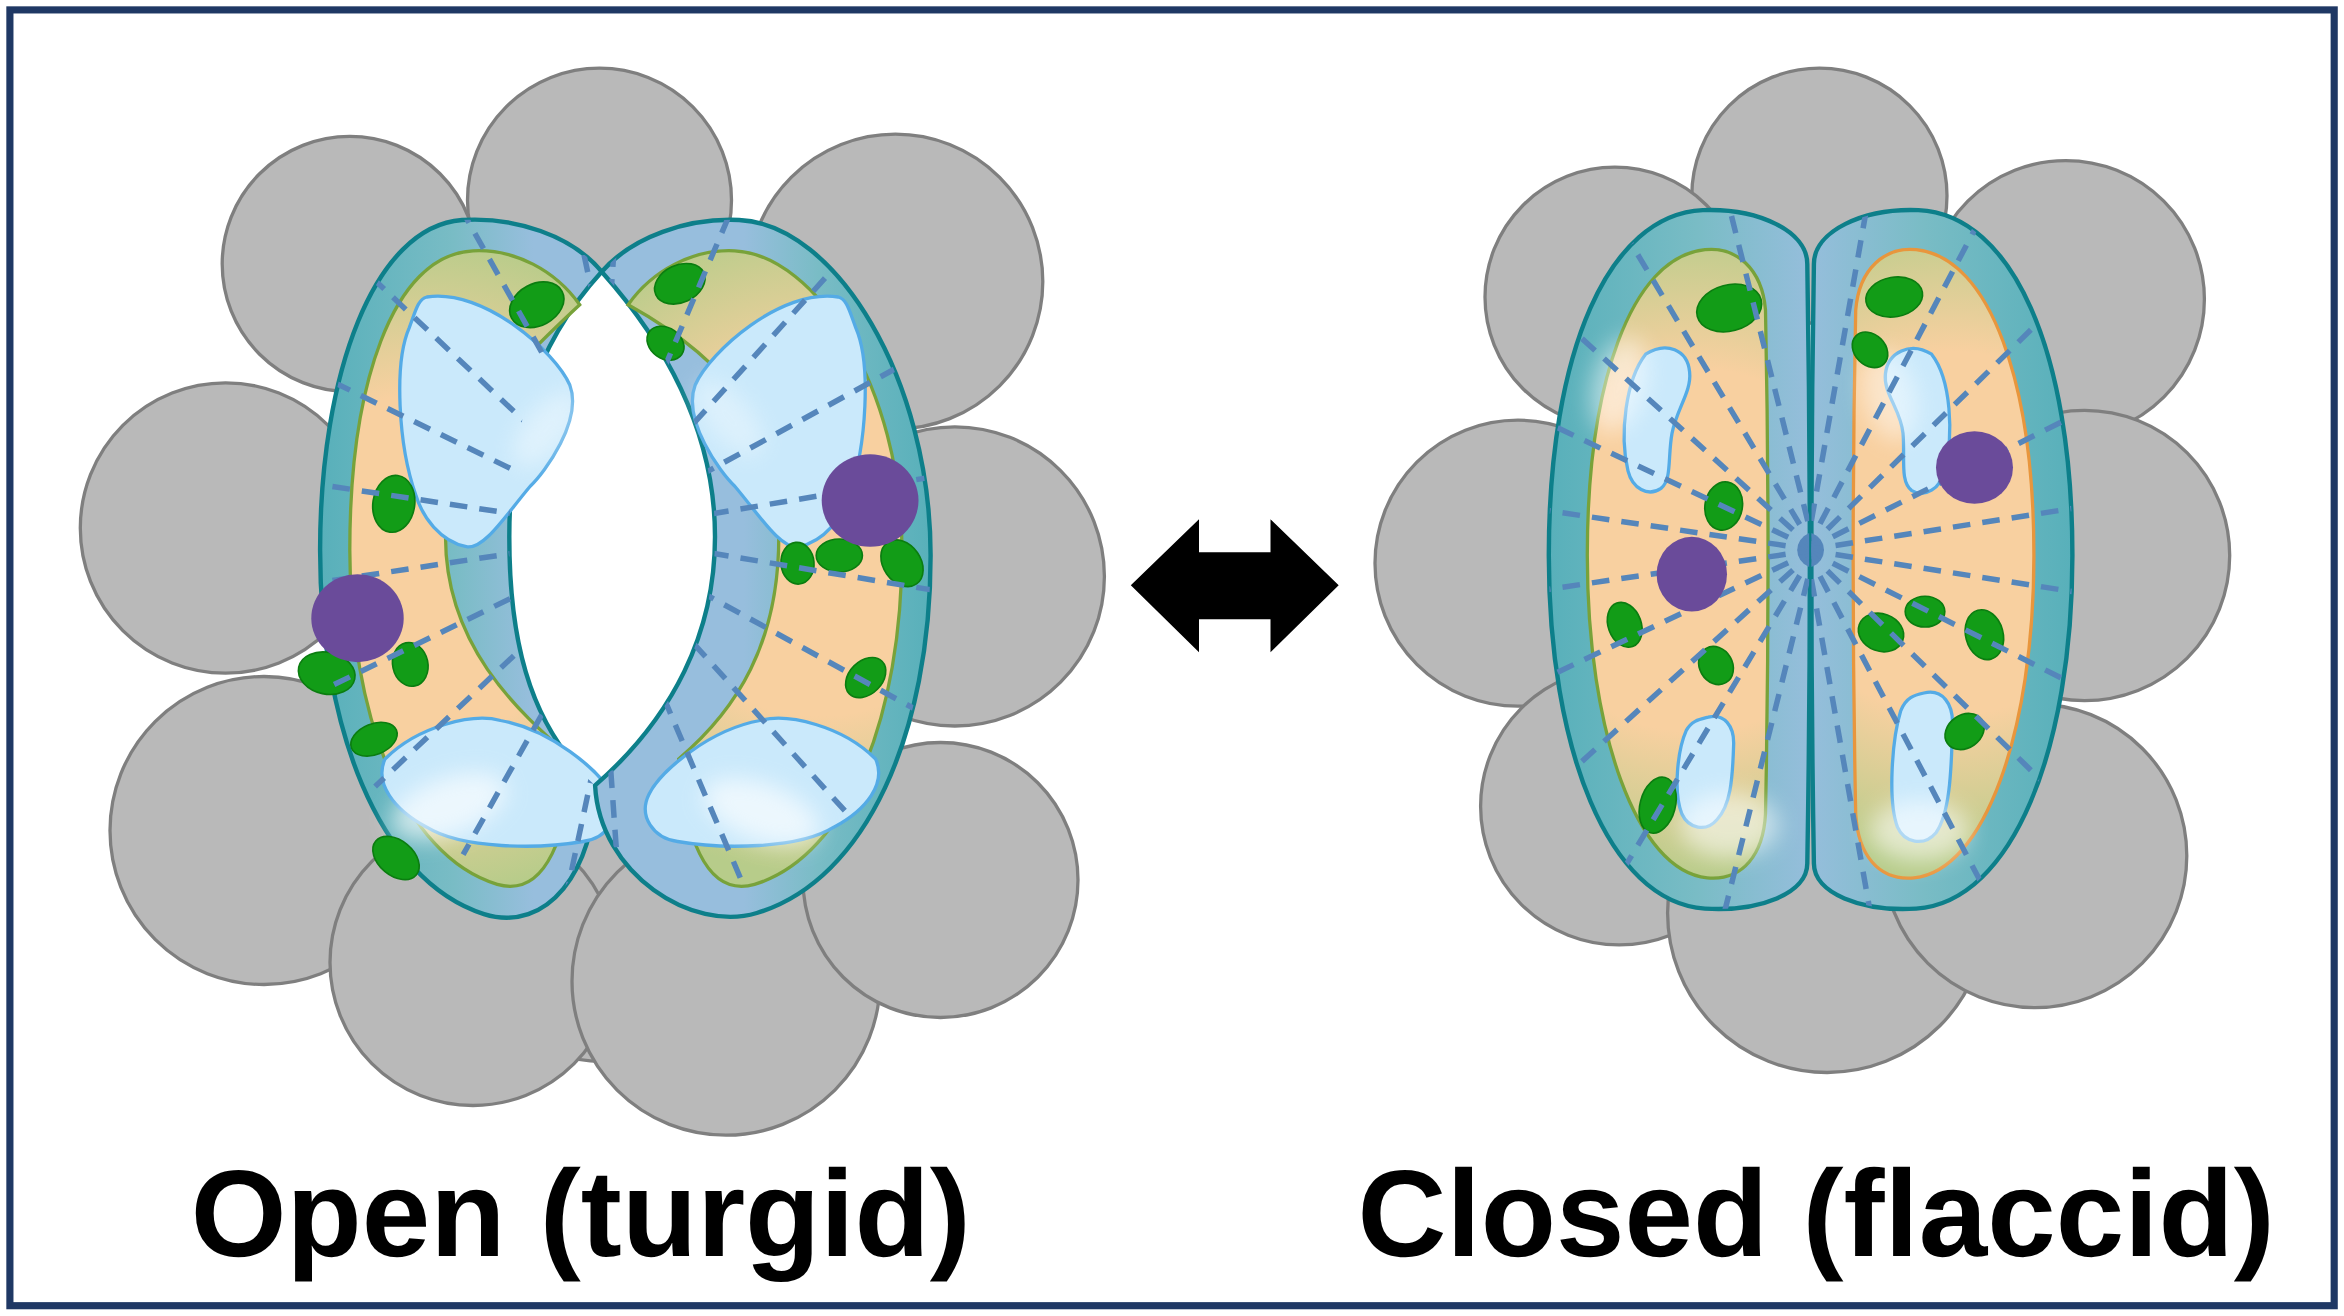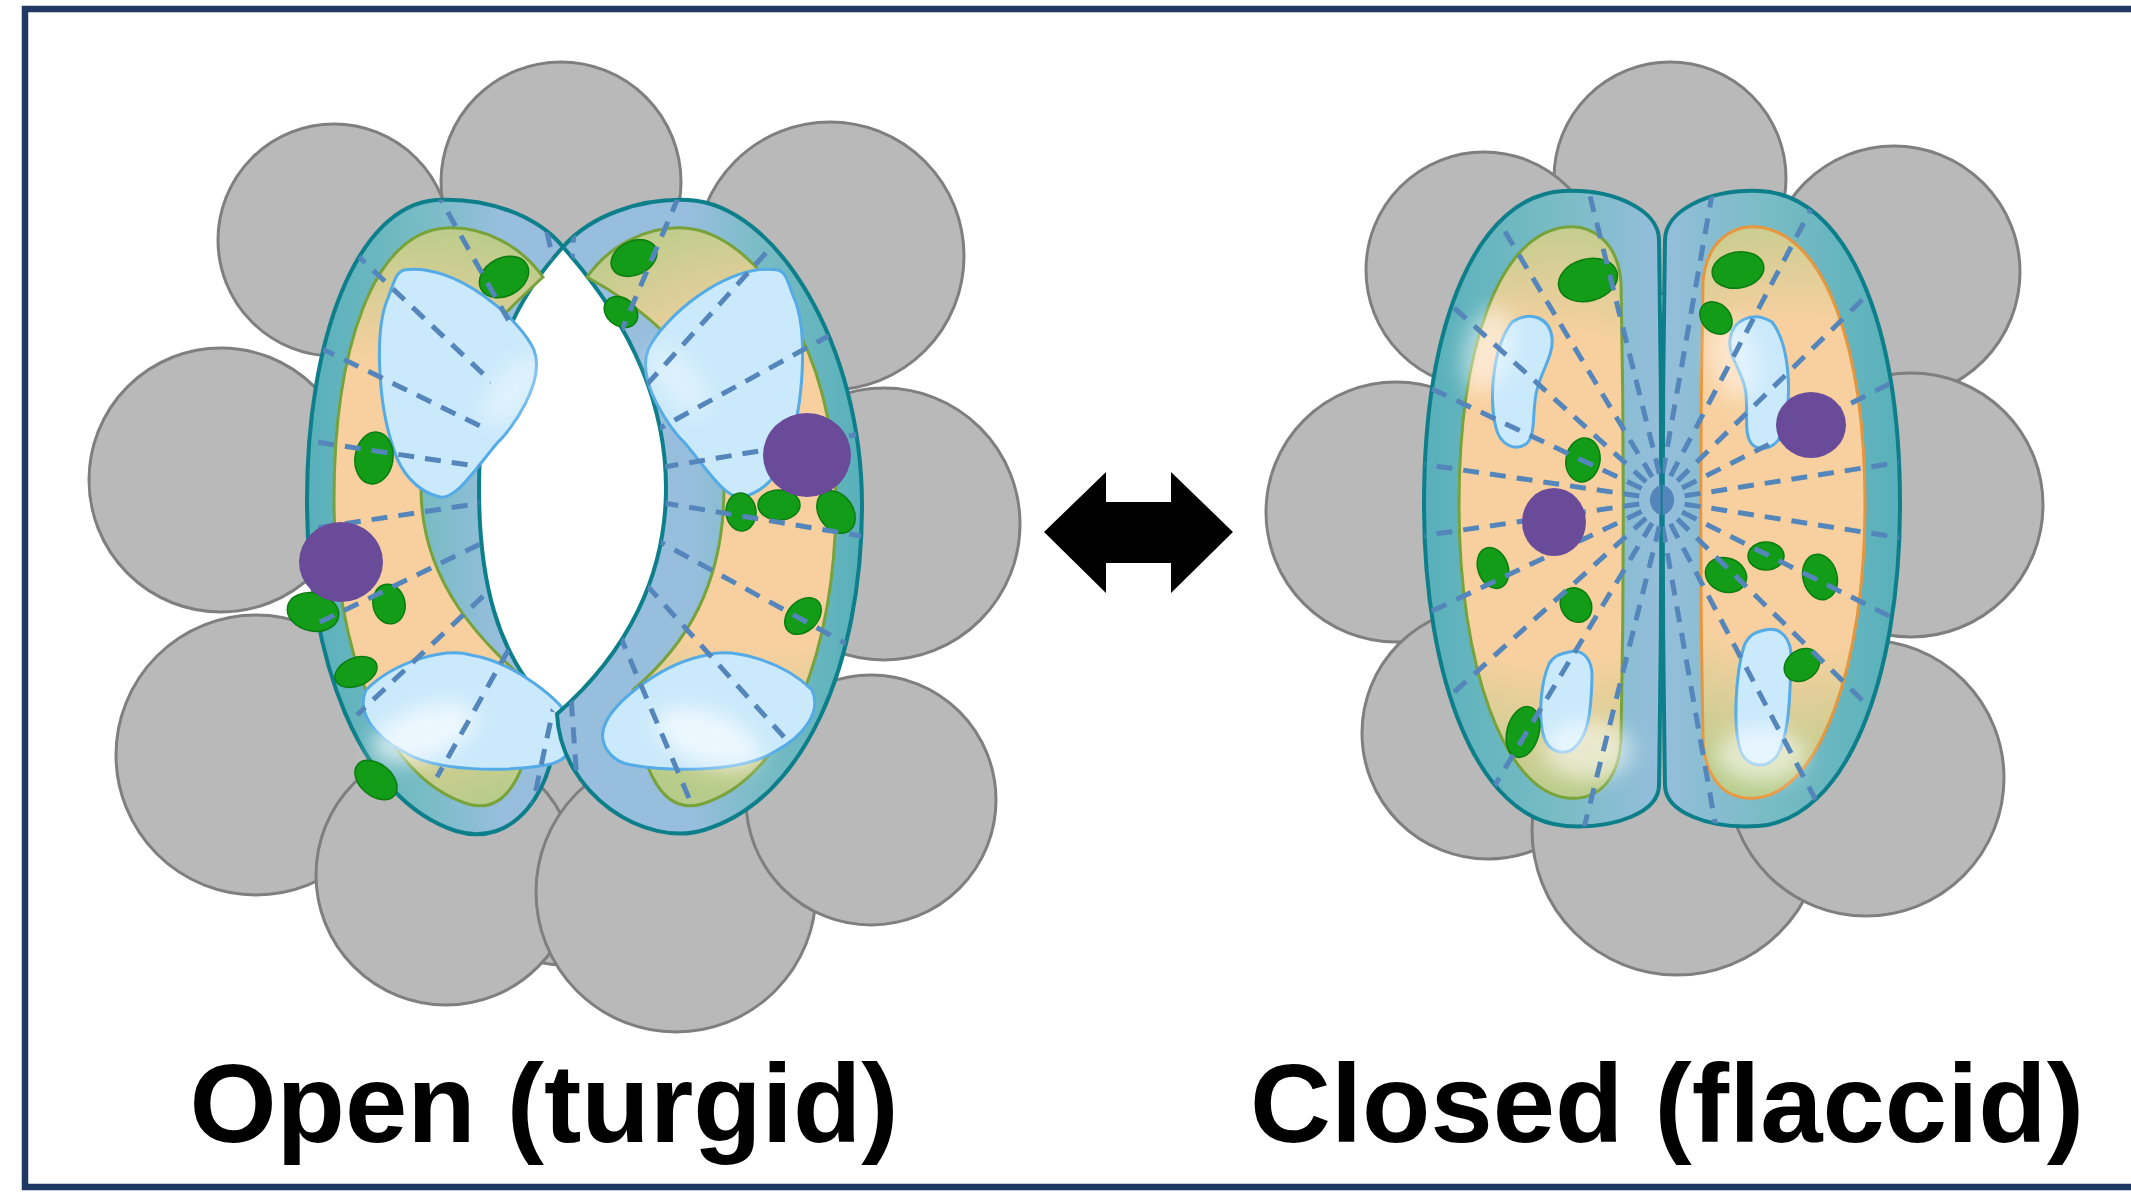--- a/index.html
+++ b/index.html
@@ -1,17 +1,17 @@
 <!DOCTYPE html>
 <html style="--background: #ffffff; --frame: #1f3864; --label: #000000; --arrow: #000000; --epidermal-fill: #b9b9b9; --epidermal-stroke: #7f7f7f; --pore-fill: #ffffff; --wall-teal: #58b0ba; --wall-teal-light: #79bcc5; --wall-blue: #97bedd; --wall-stroke: #0d7f8a; --cytoplasm-green: #b7cc8a; --cytoplasm-tan: #f8d0a0; --membrane-olive: #78a23a; --membrane-orange: #e8963d; --vacuole-fill: #cae9fb; --vacuole-stroke: #54abe6; --chloroplast: #129c17; --chloroplast-edge: #0b7d10; --nucleus: #6a4b9a; --microfibril: #5586bb;"><head>
 <meta charset="utf-8">
 <style>
   html,body{margin:0;padding:0;background:#fff;}
   .stage{position:relative;width:1842px;height:1196px;background:var(--background,#fff);
-         font-family:"Liberation Sans",sans-serif;padding-left:16px;}
+         font-family:"Liberation Sans",sans-serif;}
   svg{display:block;}
   .epidermal{fill:var(--epidermal-fill);stroke:var(--epidermal-stroke);stroke-width:3;}
   .pore{fill:var(--pore-fill);stroke:none;}
   .guard-wall{stroke:var(--wall-stroke);stroke-width:4;}
   .proto{stroke:var(--membrane-olive);stroke-width:3;}
   .proto-orange{stroke:var(--membrane-orange);}
   .vacuole{fill:var(--vacuole-fill);stroke:var(--vacuole-stroke);stroke-width:3;}
   .chloro{fill:var(--chloroplast);stroke:var(--chloroplast-edge);stroke-width:1.5;}
   .nucleus{fill:var(--nucleus);}
   .fibril{stroke:var(--microfibril);stroke-width:5;fill:none;stroke-dasharray:16 11;}

